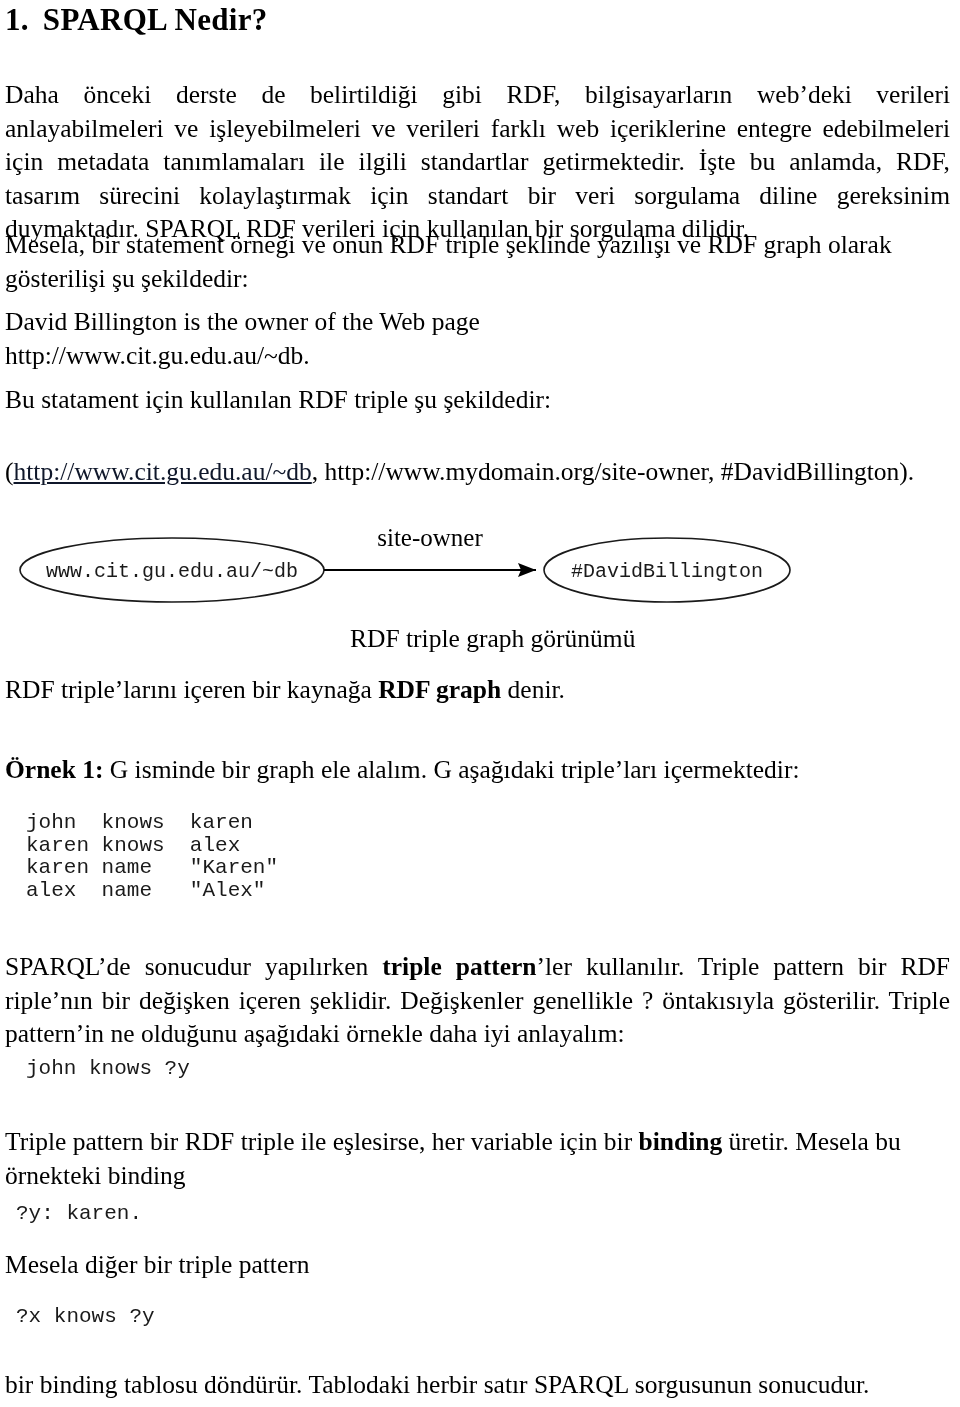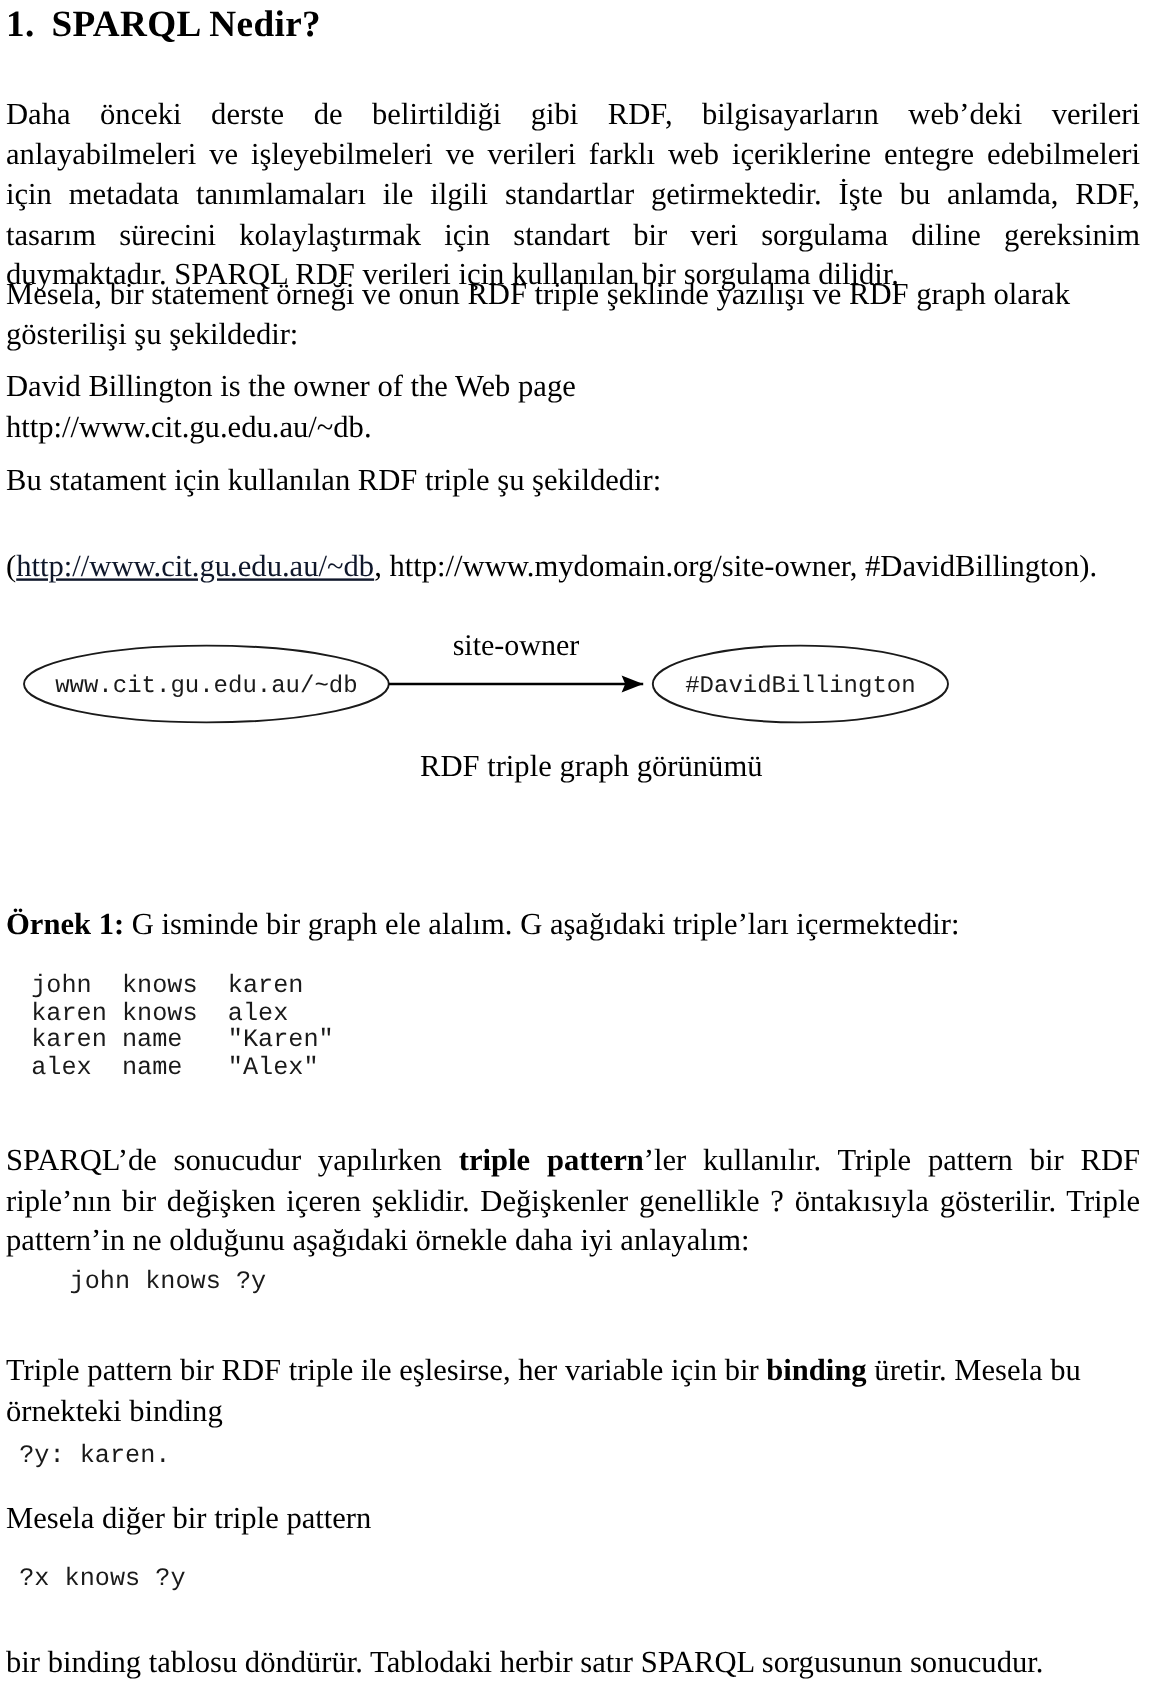--- a/index.html
+++ b/index.html
@@ -72,21 +72,21 @@
 
   .code {
     position: absolute;
     font-family: "Liberation Mono", "DejaVu Sans Mono", monospace;
     font-size: 21px;
     line-height: 22.5px;
     white-space: pre;
     color: #1a1a1a;
   }
   .code1 { left: 26px; top: 812px; }
-  .code2 { left: 26px; top: 1058px; margin-left: 32px; }
+  .code2 { left: 26px; top: 1058px; }
   .code3 { left: 5px; top: 1203px; margin-left: 11px; }
   .code4 { left: 16px; top: 1306px; }
 
   .pageno {
     position: absolute;
     right: 8px;
     top: 1372px;
     font-size: 22px;
     line-height: 26px;
   }
@@ -144,20 +144,23 @@
 
       <text class="edge-label" x="430" y="28" text-anchor="middle">site-owner</text>
 
       <ellipse cx="667" cy="52" rx="123" ry="32" fill="none" stroke="#1a1a1a" stroke-width="1.6"></ellipse>
       <text class="ellipse-label" x="667" y="59" text-anchor="middle">#DavidBillington</text>
     </svg>
   </div>
 
   <div class="caption">RDF triple graph görünümü</div>
 
+  <div class="para p6 noj">
+    <span>RDF triple’larını içeren bir kaynağa </span><b>RDF graph</b><span> denir.</span>
+  </div>
 
   <div class="para p7 noj">
     <b>Örnek 1:</b><span> G isminde bir graph ele alalım. G aşağıdaki triple’ları içermektedir:</span>
   </div>
 
   <div class="code code1">john  knows  karen
 karen knows  alex
 karen name   "Karen"
 alex  name   "Alex"</div>
 

